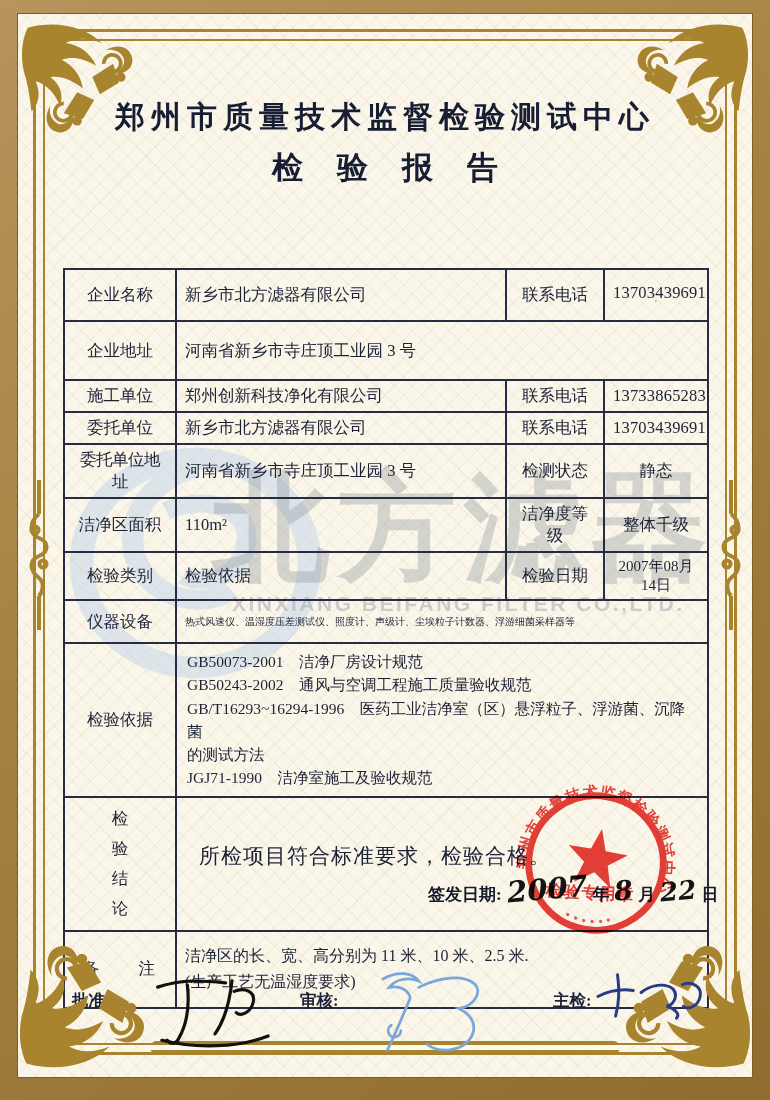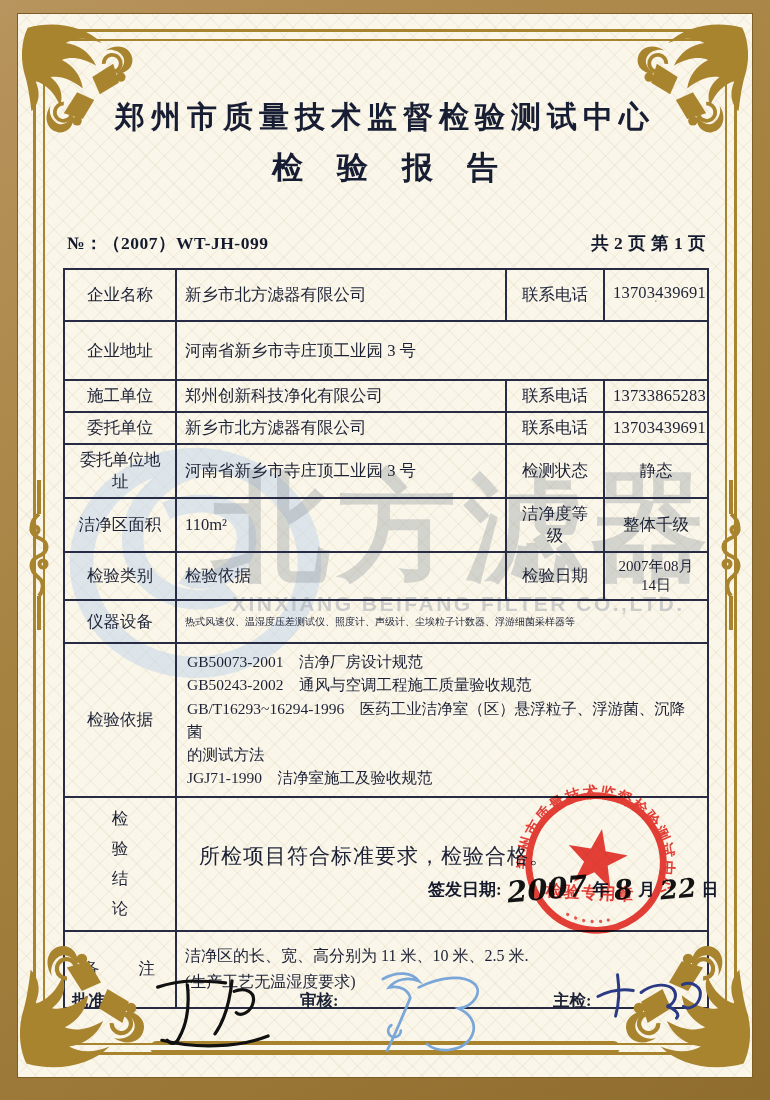--- a/index.html
+++ b/index.html
@@ -35,21 +35,21 @@
   td.lab{text-align:center;padding:2px 2px;}
   td.val{text-align:left;padding-left:12px;}
   td.ctr{text-align:center;padding:2px 3px;}
   .lab-narrow{font-size:14px;letter-spacing:-.5px;}
   .phone{font-size:16px;letter-spacing:.2px;}
   .mark{font-size:10px;line-height:4px;text-align:center;}
   .basis div{line-height:1.5;font-size:15.5px;}
   .vlab{display:flex;flex-direction:column;justify-content:space-between;height:112px;padding:6px 0;align-items:center;}
   .concl-text{padding:40px 0 0 14px;font-size:21px;letter-spacing:1px;}
   .remark div{line-height:1.6;font-size:16px;}
-  .sign-date{position:absolute;left:428px;top:872px;display:flex;align-items:center;gap:5px;
+  .sign-date{position:absolute;left:428px;top:872px;display:flex;align-items:flex-end;gap:5px;
              z-index:4;color:#14192c;}
   .sign-date .pr{font-size:17px;font-weight:600;}
   .hand{font-family:"DejaVu Serif",serif;font-style:italic;font-weight:600;color:#141414;
         display:inline-block;transform:rotate(-5deg);}
   .hy{font-size:29px;} .hm{font-size:27px;} .hd{font-size:26px;}
   .footer-label{position:absolute;font-size:16.5px;font-weight:600;color:#1c2135;z-index:3;}
   .f-approve{left:72px;top:990px;}
   .f-review{left:300px;top:990px;}
   .f-chief{left:553px;top:990px;}
   .sig{position:absolute;z-index:5;}
@@ -120,24 +120,20 @@
   <svg class="wm wm-logo" viewBox="0 0 300 300" preserveAspectRatio="none">
     <circle cx="150" cy="150" r="116" fill="none" stroke="#c2d6ea" stroke-width="24"></circle>
     <path d="M150,44 C92,62 72,120 96,160 C116,192 162,200 186,180" fill="none" stroke="#c2d6ea" stroke-width="22"></path>
     <path d="M120,92 C170,70 212,96 200,136 C192,166 158,176 138,164" fill="none" stroke="#c2d6ea" stroke-width="20"></path>
   </svg>
   <div class="wm wm-cn">北方滤器</div>
   <div class="wm wm-en">XINXIANG BEIFANG FILTER CO.,LTD.</div>
 
   <div class="org-title">郑州市质量技术监督检验测试中心</div>
   <div class="doc-title">检验报告</div>
-  <div class="no-line">
-    <span>№：（2007）WT-JH-099</span>
-    <span>共 2 页 第 1 页</span>
-  </div>
 
   <table class="report">
     <colgroup>
         <col style="width:112px">
         <col style="width:330px">
         <col style="width:98px">
         <col style="width:104px">
       </colgroup>
     <tbody>
         <tr style="height:52px">

